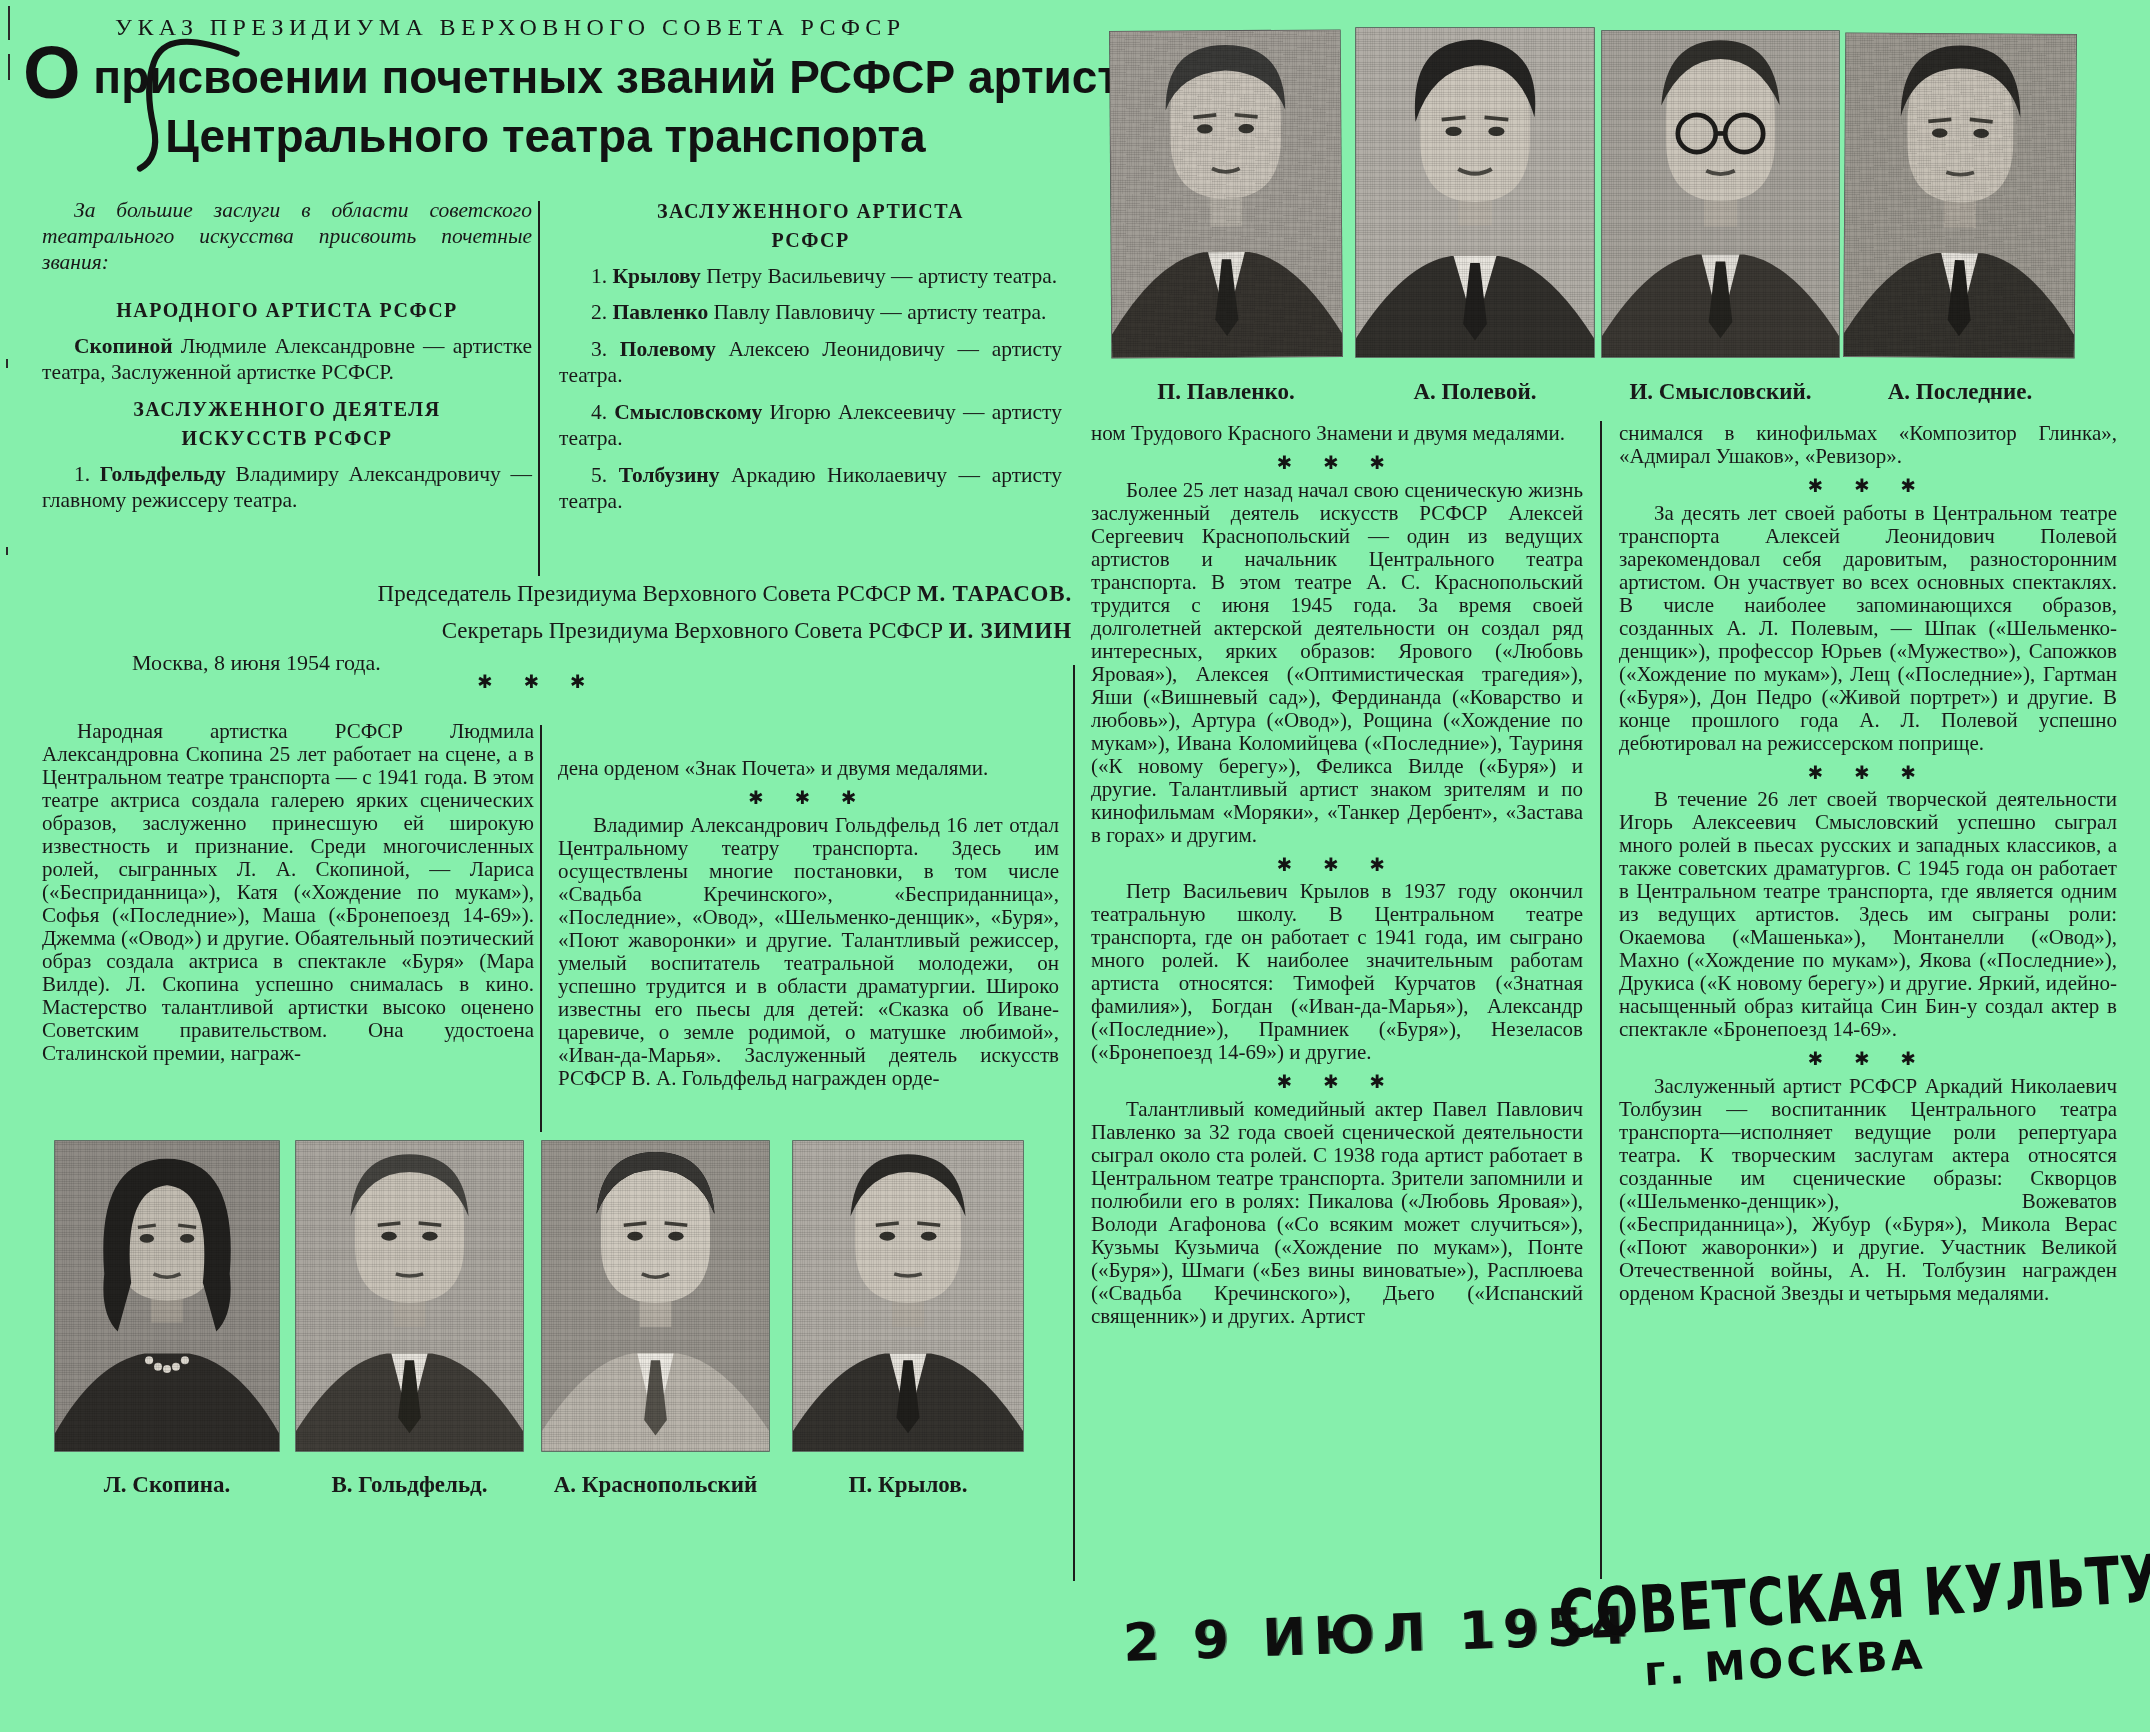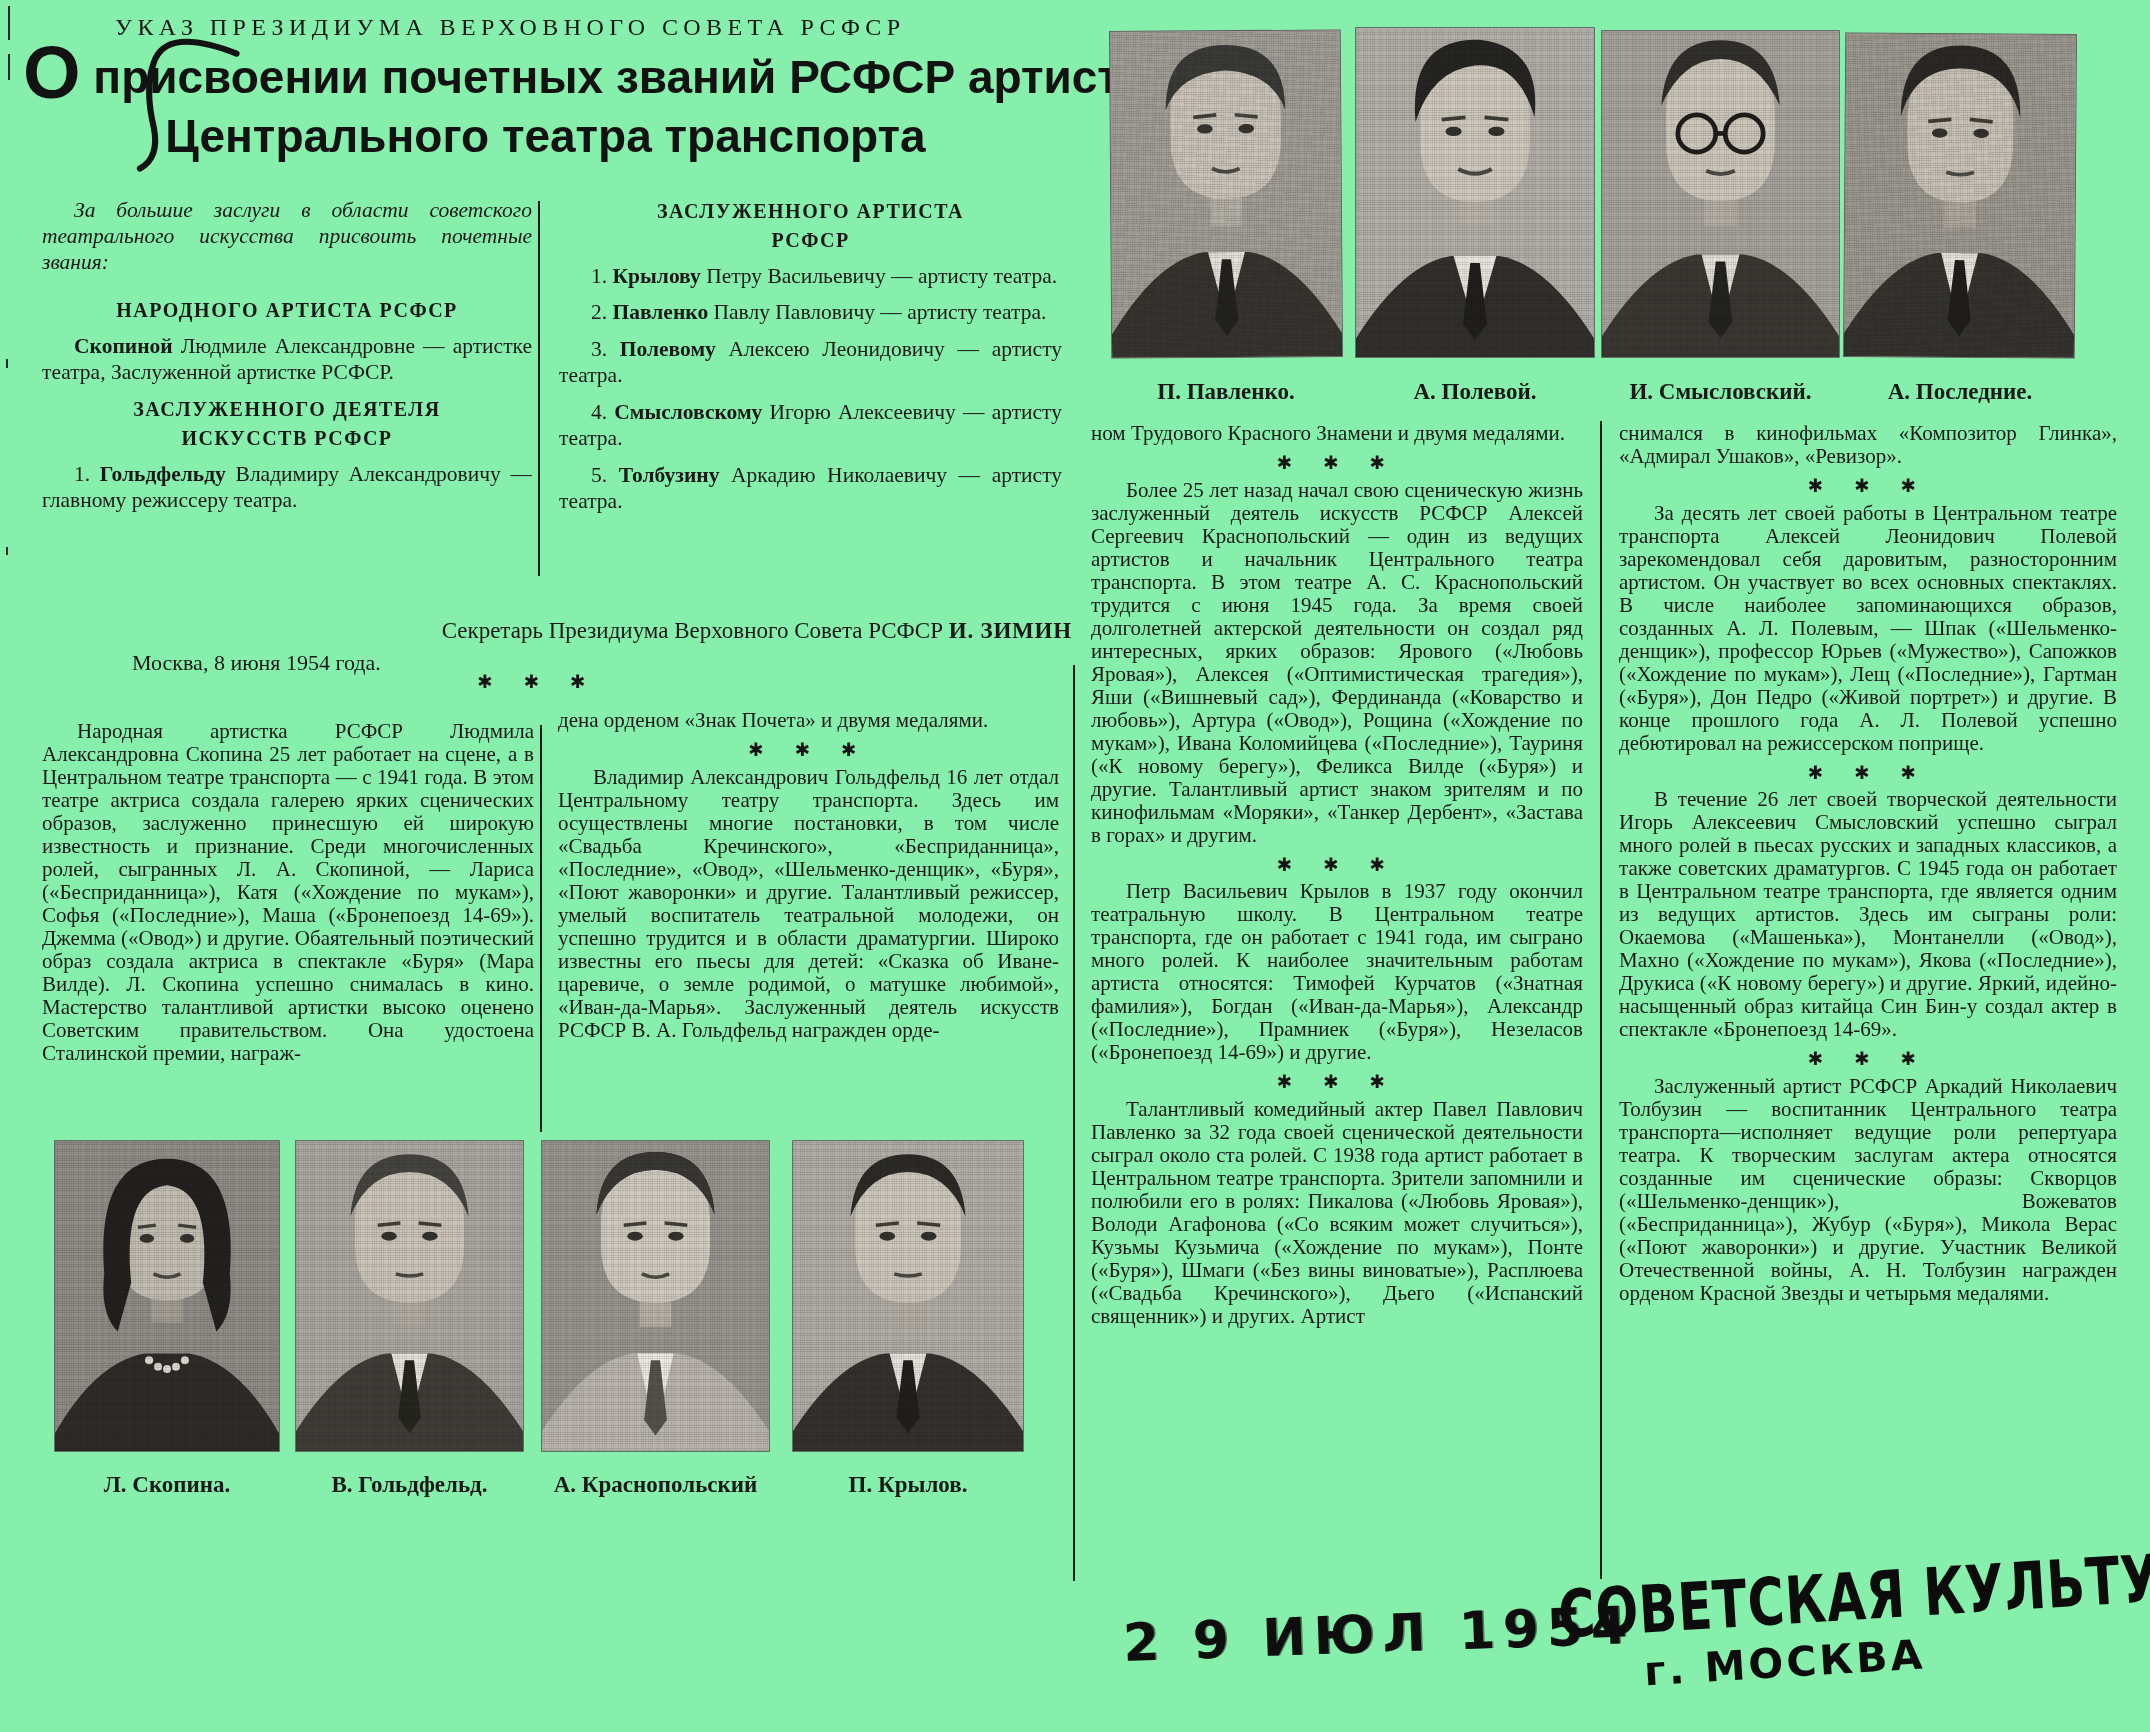--- a/index.html
+++ b/index.html
@@ -100,34 +100,35 @@
   <div class="decree-col" style="left:559px;top:197px;width:503px;">
     <div class="decree-h" style="margin-top:0;margin-bottom:0;">ЗАСЛУЖЕННОГО АРТИСТА</div>
     <div class="decree-h" style="margin-top:0;">РСФСР</div>
     <p class="decree-item"><span>1.</span><b> Крылову</b><span> Петру Васильевичу — артисту театра.</span></p>
     <p class="decree-item"><span>2.</span><b> Павленко</b><span> Павлу Павловичу — артисту театра.</span></p>
     <p class="decree-item"><span>3.</span><b> Полевому</b><span> Алексею Леонидовичу — артисту театра.</span></p>
     <p class="decree-item"><span>4.</span><b> Смысловскому</b><span> Игорю Алексеевичу — артисту театра.</span></p>
     <p class="decree-item"><span>5.</span><b> Толбузину</b><span> Аркадию Николаевичу — артисту театра.</span></p>
   </div>
 
+  <div class="sig" style="top:581px;"><span>Председатель Президиума Верховного Совета РСФСР </span><b>М. ТАРАСОВ.</b></div>
   <div class="sig" style="top:618px;"><span>Секретарь Президиума Верховного Совета РСФСР </span><b>И. ЗИМИН</b></div>
   <div class="dateline">Москва, 8 июня 1954 года.</div>
   <div class="sep sep-abs">✱ ✱ ✱</div>
 
   <div class="vline" style="left:538px;top:201px;height:375px;"></div>
   <div class="vline" style="left:540px;top:725px;height:407px;"></div>
   <div class="vline" style="left:1073px;top:665px;height:916px;"></div>
   <div class="vline" style="left:1600px;top:421px;height:1158px;"></div>
 
   <div class="art" style="left:42px;top:720px;width:492px;">
     <p>Народная артистка РСФСР Людмила Александровна Скопина 25 лет работает на сцене, а в Центральном театре транспорта — с 1941 года. В этом театре актриса создала галерею ярких сценических образов, заслуженно принесшую ей широкую известность и признание. Среди многочисленных ролей, сыгранных Л. А. Скопиной, — Лариса («Бесприданница»), Катя («Хождение по мукам»), Софья («Последние»), Маша («Бронепоезд 14-69»). Джемма («Овод») и другие. Обаятельный поэтический образ создала актриса в спектакле «Буря» (Мара Вилде). Л. Скопина успешно снималась в кино. Мастерство талантливой артистки высоко оценено Советским правительством. Она удостоена Сталинской премии, награж-</p>
   </div>
 
-  <div class="art" style="left:558px;top:709px;width:501px;">
+  <div class="art" style="left:558px;top:757px;width:501px;">
     <p class="noind">дена орденом «Знак Почета» и двумя медалями.</p>
     <div class="sep">✱ ✱ ✱</div>
     <p>Владимир Александрович Гольдфельд 16 лет отдал Центральному театру транспорта. Здесь им осуществлены многие постановки, в том числе «Свадьба Кречинского», «Бесприданница», «Последние», «Овод», «Шельменко-денщик», «Буря», «Поют жаворонки» и другие. Талантливый режиссер, умелый воспитатель театральной молодежи, он успешно трудится и в области драматургии. Широко известны его пьесы для детей: «Сказка об Иване-царевиче, о земле родимой, о матушке любимой», «Иван-да-Марья». Заслуженный деятель искусств РСФСР В. А. Гольдфельд награжден орде-</p>
   </div>
 
   <div class="art" style="left:1091px;top:422px;width:492px;">
     <p class="noind">ном Трудового Красного Знамени и двумя медалями.</p>
     <div class="sep">✱ ✱ ✱</div>
     <p>Более 25 лет назад начал свою сценическую жизнь заслуженный деятель искусств РСФСР Алексей Сергеевич Краснопольский — один из ведущих артистов и начальник Центрального театра транспорта. В этом театре А. С. Краснопольский трудится с июня 1945 года. За время своей долголетней актерской деятельности он создал ряд интересных, ярких образов: Ярового («Любовь Яровая»), Алексея («Оптимистическая трагедия»), Яши («Вишневый сад»), Фердинанда («Коварство и любовь»), Артура («Овод»), Рощина («Хождение по мукам»), Ивана Коломийцева («Последние»), Тауриня («К новому берегу»), Феликса Вилде («Буря») и другие. Талантливый артист знаком зрителям и по кинофильмам «Моряки», «Танкер Дербент», «Застава в горах» и другим.</p>
     <div class="sep">✱ ✱ ✱</div>

